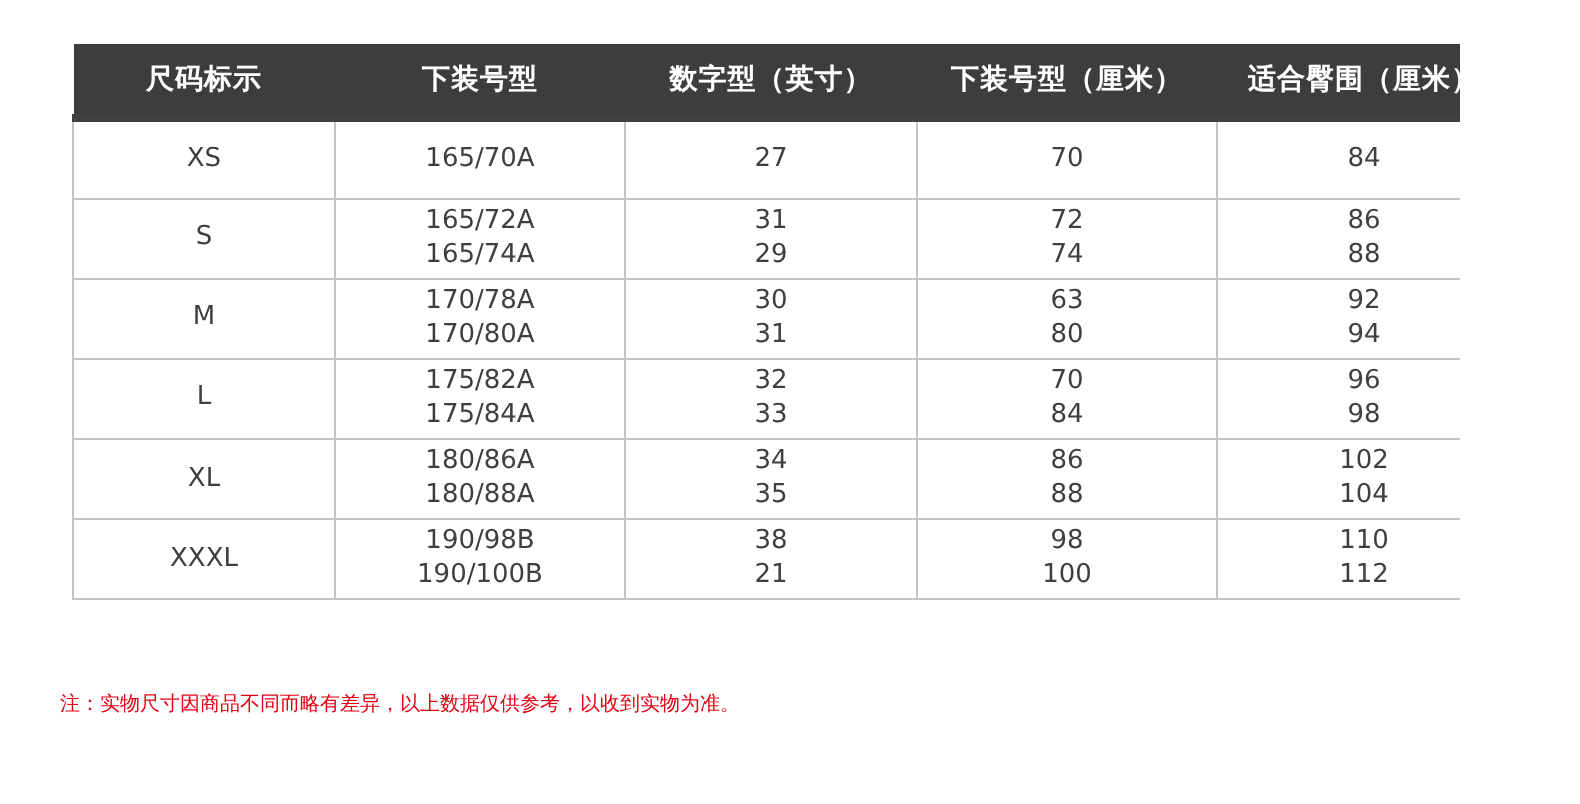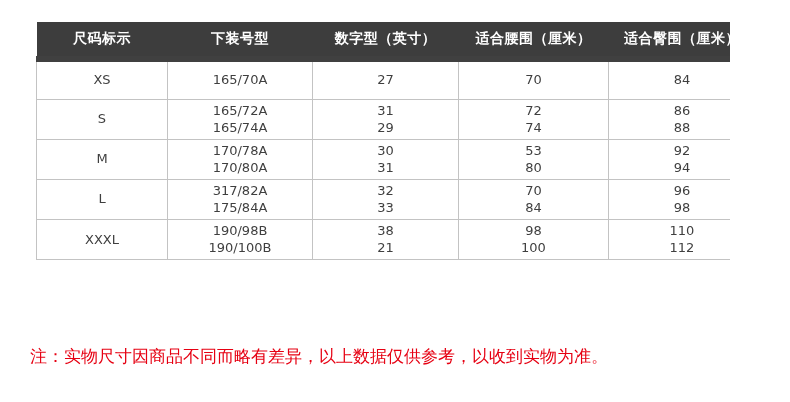--- a/index.html
+++ b/index.html
@@ -48,49 +48,49 @@
     text-align: center;
     vertical-align: middle;
     font-size: 13px;
     color: var(--cell-text);
     height: 40px;
     line-height: 1.35;
     white-space: pre-line;
     padding: 2px 0;
   }
   tbody tr:first-child td {
-    border-top: 6px solid #404040;
+    border-top: 4px solid #404040;
   }
   .note {
     position: absolute;
     left: 30px;
     top: 345px;
     margin: 0;
-    font-size: 17px;
+    font-size: 10px;
     color: var(--note-color);
   }
 </style>
 </head>
 <body>
 
 <div class="page">
   <table class="size-table">
     <colgroup>
       <col style="width:131px">
       <col style="width:145px">
       <col style="width:146px">
       <col style="width:150px">
       <col style="width:147px">
     </colgroup>
     <thead>
       <tr>
         <th>尺码标示</th>
         <th>下装号型</th>
         <th>数字型（英寸）</th>
-        <th>适合腰围（厘米）</th>
+        <th>下装号型（厘米）</th>
         <th>适合臀围（厘米）</th>
       </tr>
     </thead>
     <tbody id="table-body">
         <tr>
           <td>XS</td>
           <td>165/70A</td>
           <td>27</td>
           <td>70</td>
           <td>84</td>
@@ -105,35 +105,46 @@
 74</td>
           <td>86
 88</td>
         </tr>
         <tr>
           <td>M</td>
           <td>170/78A
 170/80A</td>
           <td>30
 31</td>
-          <td>53
+          <td>63
 80</td>
           <td>92
 94</td>
         </tr>
         <tr>
           <td>L</td>
-          <td>317/82A
+          <td>175/82A
 175/84A</td>
           <td>32
 33</td>
           <td>70
 84</td>
           <td>96
 98</td>
+        </tr>
+        <tr>
+          <td>XL</td>
+          <td>180/86A
+180/88A</td>
+          <td>34
+35</td>
+          <td>86
+88</td>
+          <td>102
+104</td>
         </tr>
         <tr>
           <td>XXXL</td>
           <td>190/98B
 190/100B</td>
           <td>38
 21</td>
           <td>98
 100</td>
           <td>110

